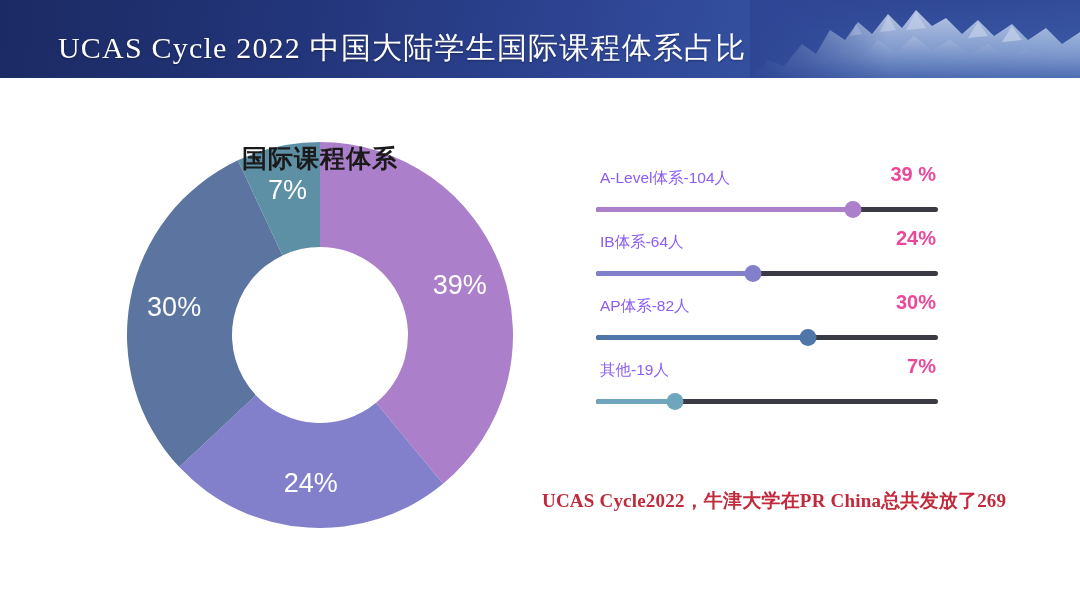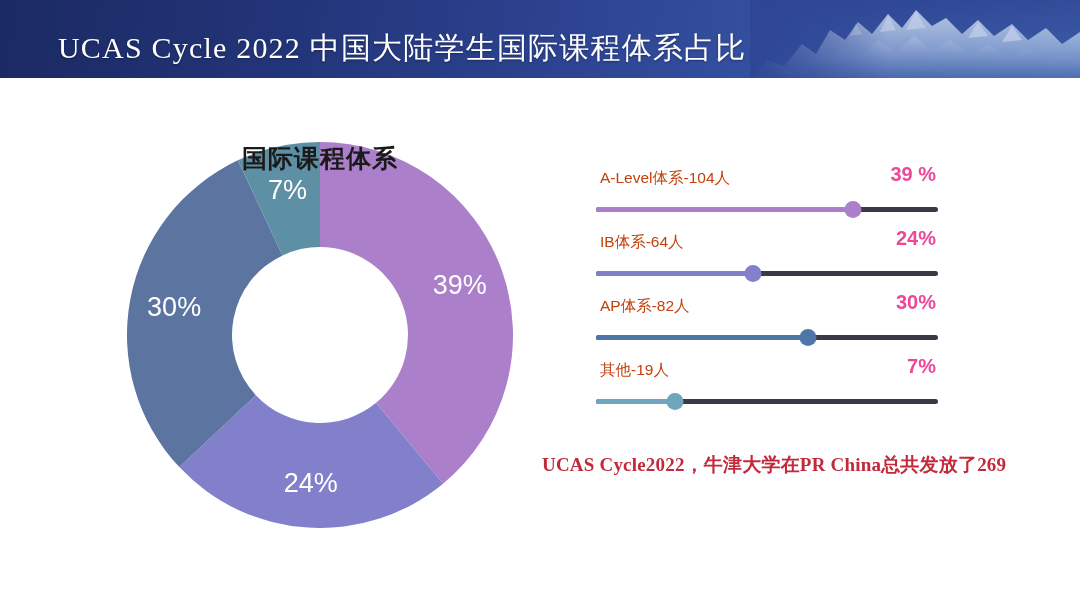--- a/index.html
+++ b/index.html
@@ -96,21 +96,21 @@
   }
   .legend-head {
     position: relative;
     height: 30px;
   }
   .legend-label {
     position: absolute;
     left: 4px;
     top: 5px;
     font-size: 15.5px;
-    color: #c2410c;
+    color: #8b5cf6;
     white-space: nowrap;
   }
   .legend-pct {
     position: absolute;
     right: 2px;
     top: 0;
     font-size: 20px;
     font-weight: bold;
     color: #ec4899;
     white-space: nowrap;
@@ -153,21 +153,21 @@
     left: 542px;
     top: 448px;
     width: 500px;
     color: #c2293a;
     font-family: "Liberation Serif", "DejaVu Serif", serif;
     font-size: 19px;
     font-weight: bold;
     line-height: 33px;
     letter-spacing: 0.2px;
   }
-  .caption-line { display: block; white-space: nowrap; }
+  .caption-line { display: block; white-space: nowrap; margin-top: 36px; }
 </style>
 </head>
 <body>
 
 <div class="banner">
   <svg class="banner-mountains" viewBox="0 0 330 78" preserveAspectRatio="none">
     <defs>
       <linearGradient id="mtnSky" x1="0" y1="0" x2="0" y2="1">
         <stop offset="0%" stop-color="#2b3f8e"></stop>
         <stop offset="100%" stop-color="#3a59a8"></stop>

